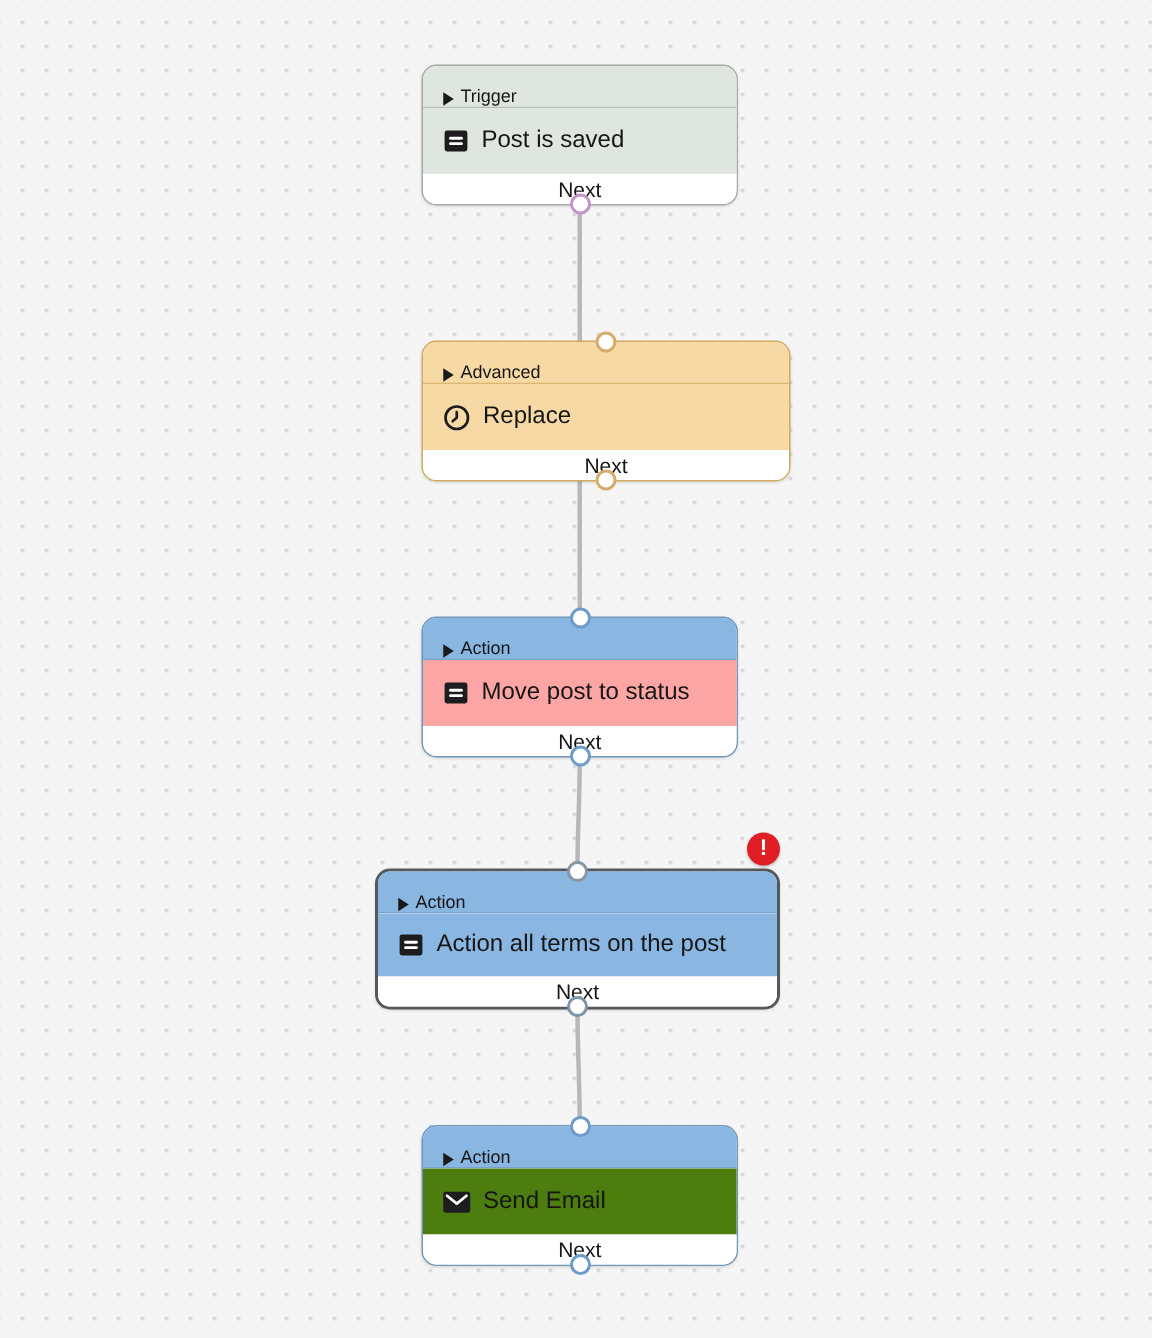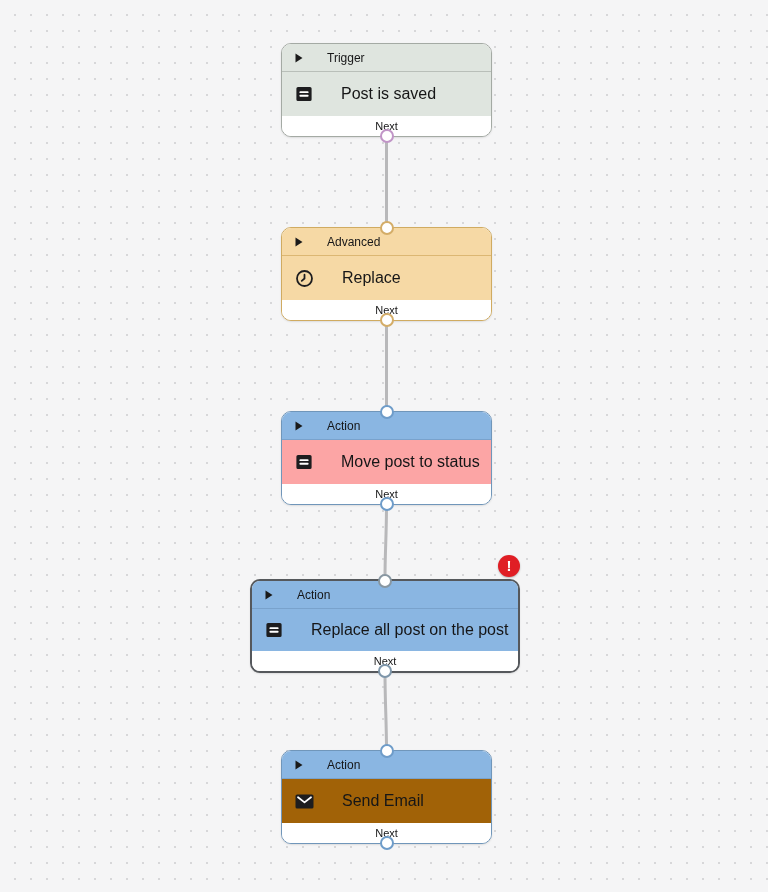--- a/index.html
+++ b/index.html
@@ -13,37 +13,37 @@
   }
   .wires{position:absolute;inset:0;z-index:1;}
   .node{
     position:absolute;z-index:2;height:94px;box-sizing:border-box;
     display:flex;flex-direction:column;
     border:1px solid #999;border-radius:10px;background:#fff;
     box-shadow:0 1px 2px rgba(0,0,0,0.10);
   }
   .node.selected{border-width:2px;}
   .node-header{
-    flex:none;height:28px;box-sizing:border-box;display:flex;align-items:center;gap:24px;
+    flex:none;height:28px;box-sizing:border-box;display:flex;align-items:flex-end;gap:4px;
     padding:0 13px;border-bottom:1px solid rgba(0,0,0,0.15);
     border-radius:9px 9px 0 0;cursor:pointer;
   }
   .node.selected .node-header{border-radius:8px 8px 0 0;}
   .caret{display:flex;align-items:center;}
   .cat{font-size:12px;color:#161617;}
   .node-body{
-    flex:1;display:flex;align-items:center;gap:28px;padding:0 13px;
+    flex:1;display:flex;align-items:center;gap:8px;padding:0 13px;
   }
   .title{font-size:16px;color:#161617;white-space:nowrap;}
   .node-footer{
     flex:none;height:20px;background:#fff;border-radius:0 0 9px 9px;
     display:flex;align-items:center;justify-content:center;
   }
   .node.selected .node-footer{border-radius:0 0 8px 8px;}
-  .next-label{font-size:11px;color:#161617;}
+  .next-label{font-size:14px;color:#161617;}
   .port{
     position:absolute;left:50%;margin-left:-7px;width:10px;height:10px;
     border:2px solid #999;border-radius:50%;background:#fff;z-index:3;cursor:crosshair;
   }
   .port-in{top:-7px;}
   .port-out{bottom:-7px;}
   .icon{display:flex;align-items:center;}
   .error-badge{
     position:absolute;top:-26px;right:-2px;width:22px;height:22px;border-radius:50%;
     background:#e01e25;color:#fff;font-weight:bold;font-size:15px;line-height:22px;
@@ -80,21 +80,21 @@
         </svg>
       </span>
       <span class="title">Post is saved</span>
     </div>
     <div class="node-footer">
       <span class="next-label">Next</span>
     </div>
     <span class="port port-out" style="border-color: rgb(193, 149, 199);"></span>
   </div>
 
-  <div class="node" style="left: 281px; top: 227px; width: 211px; border-color: rgb(208, 171, 97);">
+  <div class="node" style="left: 281px; top: 227px; width: 246px; border-color: rgb(208, 171, 97);">
     <div class="node-header" style="background-color: rgb(246, 217, 165); border-bottom-color: rgb(220, 183, 115);">
       <span class="caret">
         <svg width="8" height="10" viewBox="0 0 8 10">
             <polygon points="0.5,0.5 7.5,5 0.5,9.5" fill="#1a1a1a"></polygon>
           </svg>
       </span>
       <span class="cat">Advanced</span>
     </div>
     <div class="node-body" style="background-color: rgb(246, 217, 165);">
       <span class="icon">
@@ -149,39 +149,39 @@
       <span class="cat">Action</span>
     </div>
     <div class="node-body" style="background-color: rgb(138, 182, 226);">
       <span class="icon">
         <svg width="18" height="18" viewBox="0 0 18 18">
           <path d="M3 2h12a1.6 1.6 0 0 1 1.6 1.6v10.8A1.6 1.6 0 0 1 15 16H3a1.6 1.6 0 0 1-1.6-1.6V3.6A1.6 1.6 0 0 1 3 2z" fill="#1d1d1f"></path>
           <rect x="4.4" y="6.2" width="9.2" height="1.9" rx="0.95" fill="#fff"></rect>
           <rect x="4.4" y="9.8" width="9.2" height="1.9" rx="0.95" fill="#fff"></rect>
         </svg>
       </span>
-      <span class="title">Replace all post on the post</span>
+      <span class="title">Action all terms on the post</span>
     </div>
     <div class="node-footer">
       <span class="next-label">Next</span>
     </div>
     <span class="port port-in" style="border-color: rgb(136, 151, 162);"></span>
     <span class="port port-out" style="border-color: rgb(126, 150, 170);"></span>
   </div>
 
   <div class="node" style="left: 281px; top: 750px; width: 211px; border-color: rgb(112, 150, 186);">
     <div class="node-header" style="background-color: rgb(138, 182, 226); border-bottom-color: rgb(121, 162, 204);">
       <span class="caret">
         <svg width="8" height="10" viewBox="0 0 8 10">
             <polygon points="0.5,0.5 7.5,5 0.5,9.5" fill="#1a1a1a"></polygon>
           </svg>
       </span>
       <span class="cat">Action</span>
     </div>
-    <div class="node-body" style="background-color: #a16207;">
+    <div class="node-body" style="background-color: #4d7c0f;">
       <span class="icon">
         <svg width="19" height="15" viewBox="0 0 19 15">
           <rect x="0.5" y="0.5" width="18" height="14" rx="1.6" fill="#1d1d1f"></rect>
           <path d="M3 3.2 L9.5 8.4 L16 3.2" stroke="#fff" stroke-width="1.8" fill="none" stroke-linecap="round" stroke-linejoin="round"></path>
         </svg>
       </span>
       <span class="title">Send Email</span>
     </div>
     <div class="node-footer">
       <span class="next-label">Next</span>

